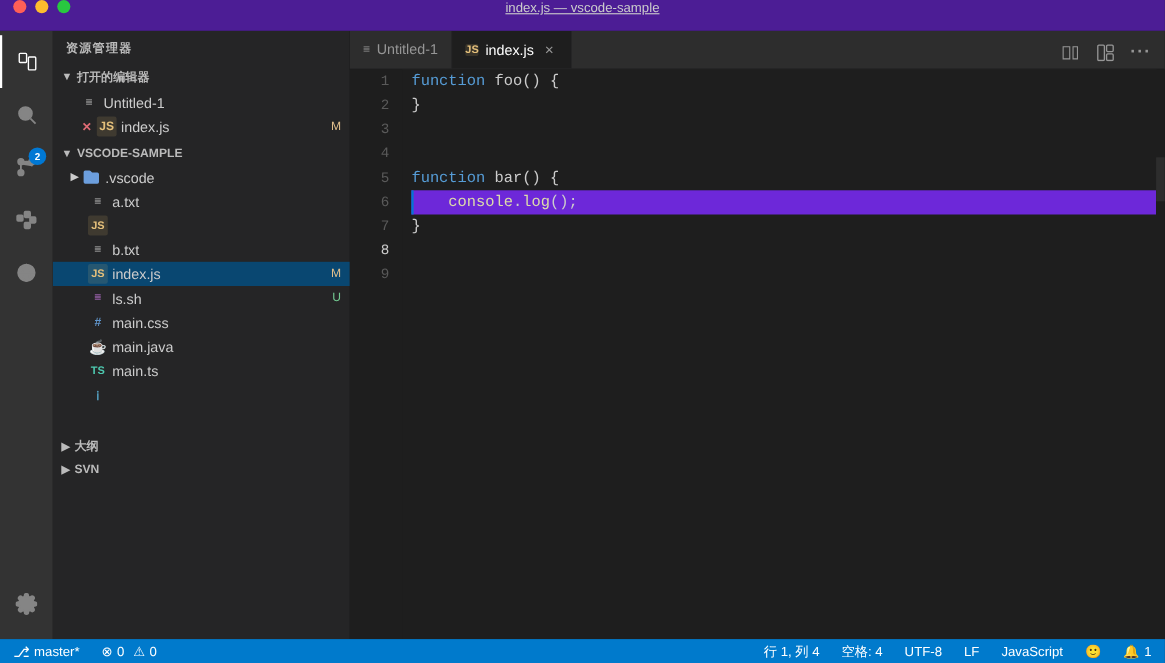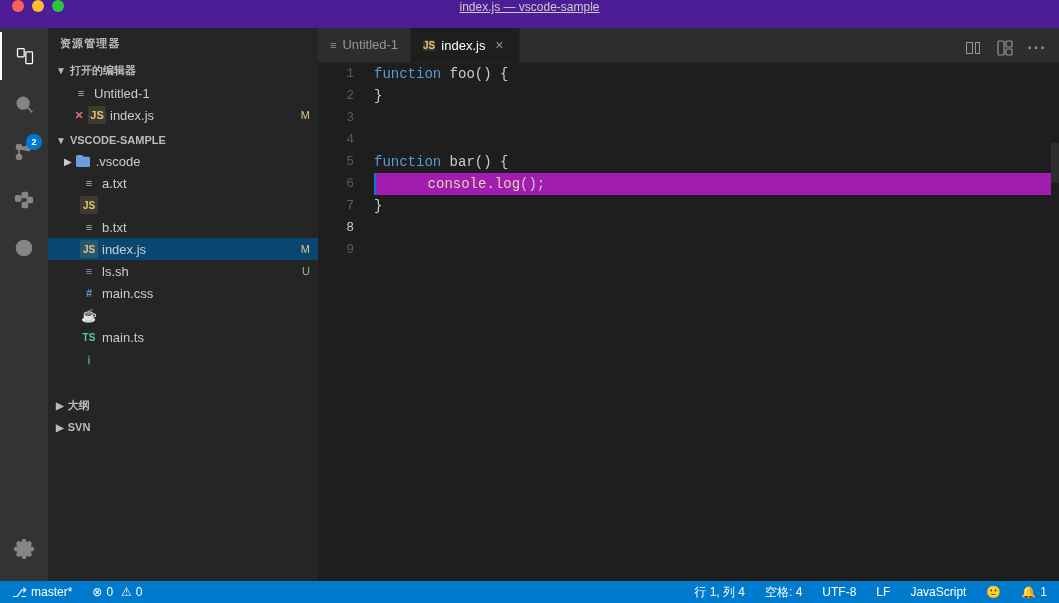--- a/index.html
+++ b/index.html
@@ -278,22 +278,21 @@
       padding-left: 8px;
       position: relative;
     }
     .code-line {
       height: 22px;
       display: flex;
       align-items: center;
       white-space: pre;
     }
     .code-line.highlighted {
-      background: #a21caf;
-      padding-left: 20px;
+      background: #6d28d9;
     }
     .code-line .current-line-indicator {
       position: absolute;
       left: 0;
       width: 2px;
       height: 22px;
       background: #0078d4;
     }
 
     
@@ -504,20 +503,21 @@
 
       <div class="tree-item">
         <span class="indent" style="width:32px"></span>
         <span class="file-icon css-icon">#</span>
         <span class="filename">main.css</span>
       </div>
 
       <div class="tree-item">
         <span class="indent" style="width:32px"></span>
         <span class="file-icon java-icon" style="font-size:13px;color:#e06c75;">☕</span>
+        <span class="filename">main.java</span>
       </div>
 
       <div class="tree-item">
         <span class="indent" style="width:32px"></span>
         <span class="file-icon ts-icon" style="font-size:10px;font-weight:bold;color:#4ec9b0;margin-right:4px;text-align:center;">TS</span>
         <span class="filename">main.ts</span>
       </div>
 
       <div class="tree-item">
         <span class="indent" style="width:32px"></span>

